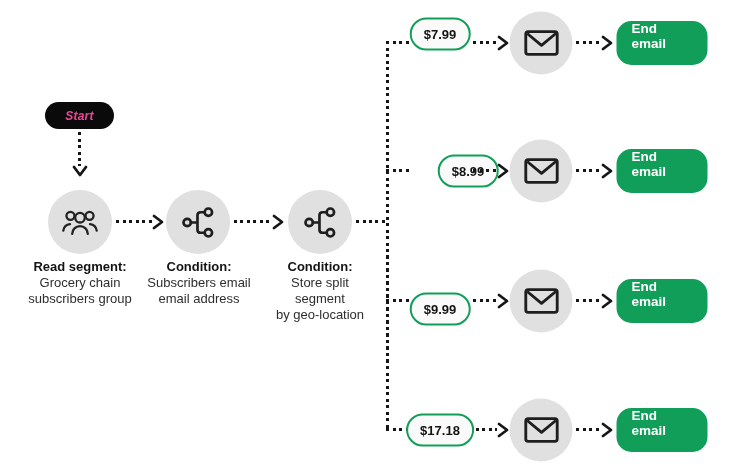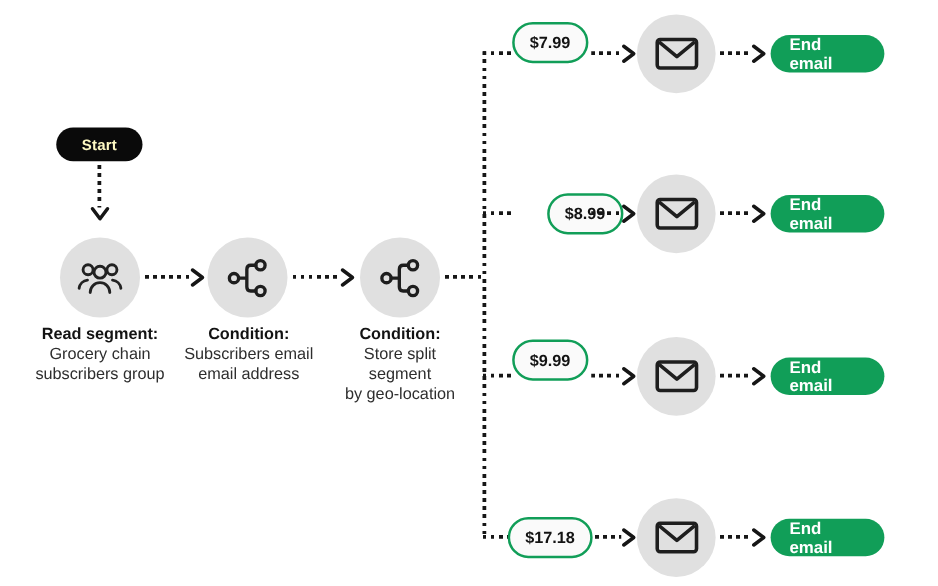--- a/index.html
+++ b/index.html
@@ -9,26 +9,26 @@
   }
   .hdots{position:absolute;height:3px;
     background:repeating-linear-gradient(90deg,#161616 0 3px,transparent 3px 6.5px);}
   .vdots{position:absolute;width:3px;
     background:repeating-linear-gradient(180deg,#161616 0 3px,transparent 3px 6.5px);}
   .chev{position:absolute;}
   .node-circle{position:absolute;width:64px;height:64px;background:#E0E0E0;border-radius:50%;
     display:flex;align-items:center;justify-content:center;transform:translate(-50%,-50%);}
   .env-circle{width:63px;height:63px;}
   .start-pill{position:absolute;left:45px;top:102px;width:69px;height:27px;background:#0A0A0A;
-    border-radius:14px;color:#fef9c3;font-weight:700;font-size:12px;
-    display:flex;align-items:center;justify-content:center;letter-spacing:.2px;}
+    border-radius:14px;color:#ec4899;font-weight:700;font-size:12px;
+    display:flex;align-items:center;justify-content:center;letter-spacing:.2px;font-style:italic;}
   .price-pill{position:absolute;transform:translate(-50%,-50%);height:29px;background:#FAFAFA;
     border:2.5px solid #119E58;border-radius:17px;display:flex;align-items:center;justify-content:center;
     padding:0 12px;font-weight:700;font-size:13px;color:#131313;box-sizing:content-box;}
-  .end-pill{position:absolute;transform:translate(-50%,-50%);height:30px;background:#119E58;
+  .end-pill{position:absolute;transform:translate(-50%,-50%);height:44px;background:#119E58;
     border-radius:15px;color:#ffffff;font-weight:700;font-size:13.5px;
     display:flex;align-items:flex-start;justify-content:center;padding:0 15px;min-width:61px;}
   .node-label{position:absolute;transform:translateX(-50%);text-align:center;
     font-size:13px;line-height:16px;color:#2E2E2E;width:170px;}
   .node-label .t{font-weight:700;color:#131313;}
 </style>
 </head>
 <body>
 
 <div class="canvas">
@@ -150,21 +150,21 @@
   </div>
   <div class="hdots" style="left:576px;top:169px;width:25px"></div>
   <svg class="chev" style="left:601px;top:163px" width="13" height="16" viewBox="0 0 13 16">
     <path d="M2 2 L10 8 L2 14" fill="none" stroke="#161616" stroke-width="2.8" stroke-linecap="round" stroke-linejoin="round"></path>
   </svg>
   <div class="end-pill" style="left:662px;top:171px">
     <span>End email</span>
   </div>
 
   <div class="hdots" style="left:386px;top:299px;width:23px"></div>
-  <div class="price-pill" style="left:440px;top:288px">
+  <div class="price-pill" style="left:440px;top:309px">
     <span>$9.99</span>
   </div>
   <div class="hdots" style="left:473px;top:299px;width:24px"></div>
   <svg class="chev" style="left:497px;top:293px" width="13" height="16" viewBox="0 0 13 16">
     <path d="M2 2 L10 8 L2 14" fill="none" stroke="#161616" stroke-width="2.8" stroke-linecap="round" stroke-linejoin="round"></path>
   </svg>
   <div class="node-circle env-circle" style="left:541px;top:301px">
     <svg width="40" height="33" viewBox="0 0 42 34">
       <g fill="none" stroke="#1E1E1E" stroke-width="3" stroke-linejoin="round">
         <rect x="4.5" y="5" width="33" height="24" rx="2.5"></rect>

